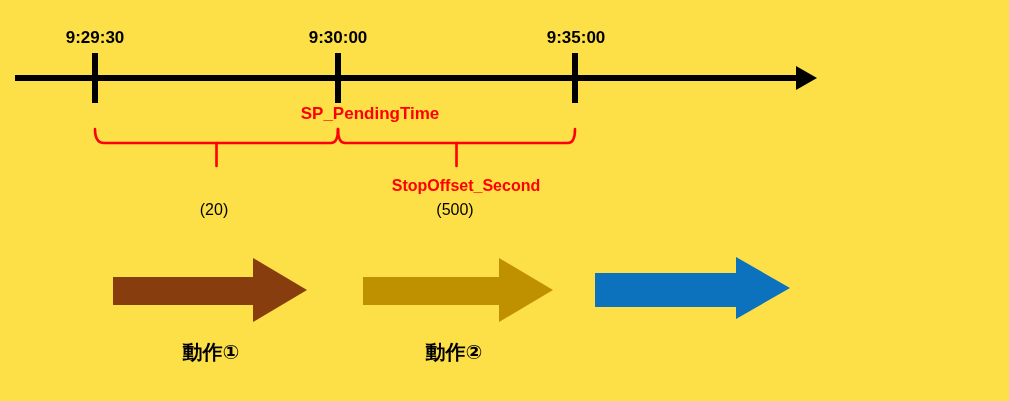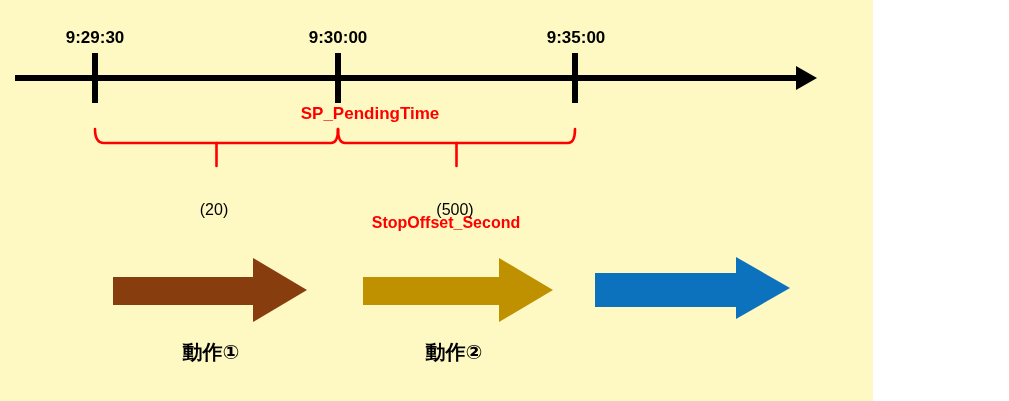--- a/index.html
+++ b/index.html
@@ -2,23 +2,23 @@
 <html style="--black: #000000; --red: #FF0000; --brown: #883D0E; --yellow: #BF9000; --blue: #0C72BE;"><head>
 <meta charset="utf-8">
 <style>
   html, body {
     margin: 0;
     padding: 0;
     background: #ffffff;
   }
   .stage {
     position: relative;
-    width: 873px;
+    width: 1009px;
     height: 401px;
-    background: #fef9c3;
+    background: #fde047;
     font-family: "Liberation Sans", "DejaVu Sans", sans-serif;
     color: var(--black, #000);
     overflow: hidden;
   }
   .abs { position: absolute; }
   .centered {
     transform: translateX(-50%);
     white-space: nowrap;
     text-align: center;
   }
@@ -102,21 +102,21 @@
   <div class="abs centered sp-label" style="left:340px;">SP_PendingTime</div>
 
   <svg class="abs braces-svg" width="505" height="55" viewBox="0 0 505 55">
     <path d="M10,9 Q10,23 19,23 L246,23 Q253,23 253,9" fill="none" stroke-width="2.6" stroke-linecap="round" stroke="#FF0000"></path>
     <path d="M131.5,23 L131.5,46" fill="none" stroke-width="2.6" stroke-linecap="round" stroke="#FF0000"></path>
     <path d="M253,9 Q253,23 260,23 L483,23 Q490,23 490,9" fill="none" stroke-width="2.6" stroke-linecap="round" stroke="#FF0000"></path>
     <path d="M371.5,23 L371.5,46" fill="none" stroke-width="2.6" stroke-linecap="round" stroke="#FF0000"></path>
   </svg>
 
   <div class="abs centered offset-value" style="left:214px;">(20)</div>
-  <div class="abs centered offset-label" style="left:446px;margin-top:37px;">StopOffset_Second</div>
+  <div class="abs centered offset-label" style="left:466px;">StopOffset_Second</div>
   <div class="abs centered offset-value" style="left:455px;">(500)</div>
 
   <svg class="abs" style="left:113px; top:258px;" width="194" height="64" viewBox="0 0 194 64">
     <polygon points="0,19 140,19 140,0 194,32 140,64 140,47 0,47" fill="#883D0E"></polygon>
   </svg>
   <svg class="abs" style="left:363px; top:258px;" width="190" height="64" viewBox="0 0 190 64">
     <polygon points="0,19 136,19 136,0 190,32 136,64 136,47 0,47" fill="#BF9000"></polygon>
   </svg>
   <svg class="abs" style="left:595px; top:257px;" width="195" height="62" viewBox="0 0 195 62">
     <polygon points="0,16 141,16 141,0 195,31 141,62 141,50 0,50" fill="#0C72BE"></polygon>

